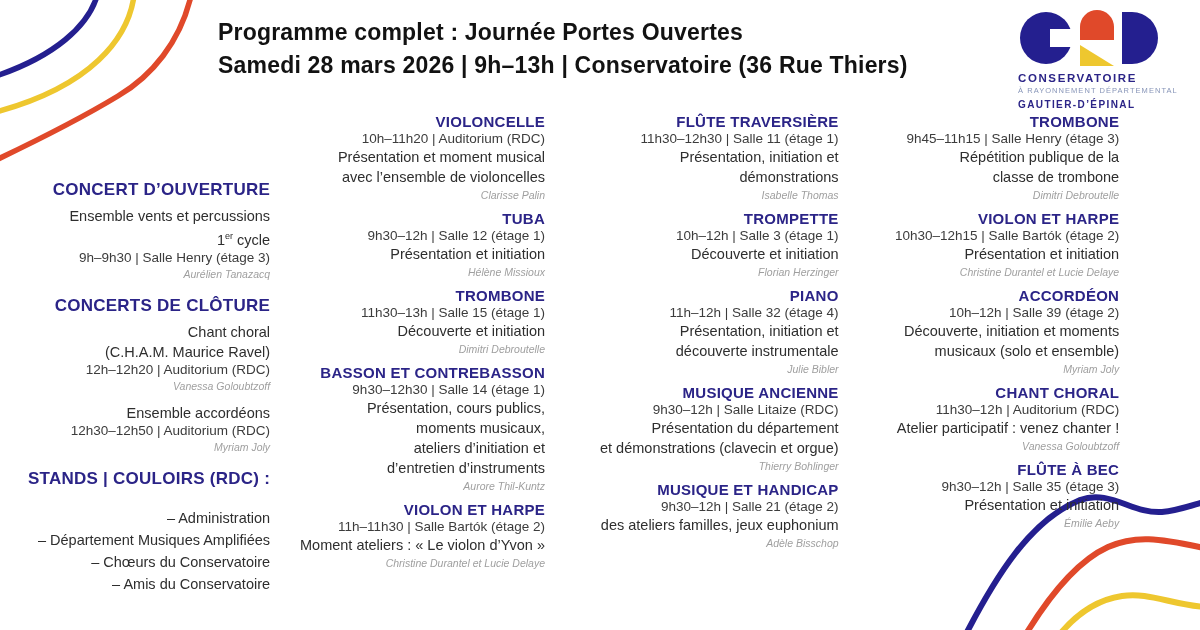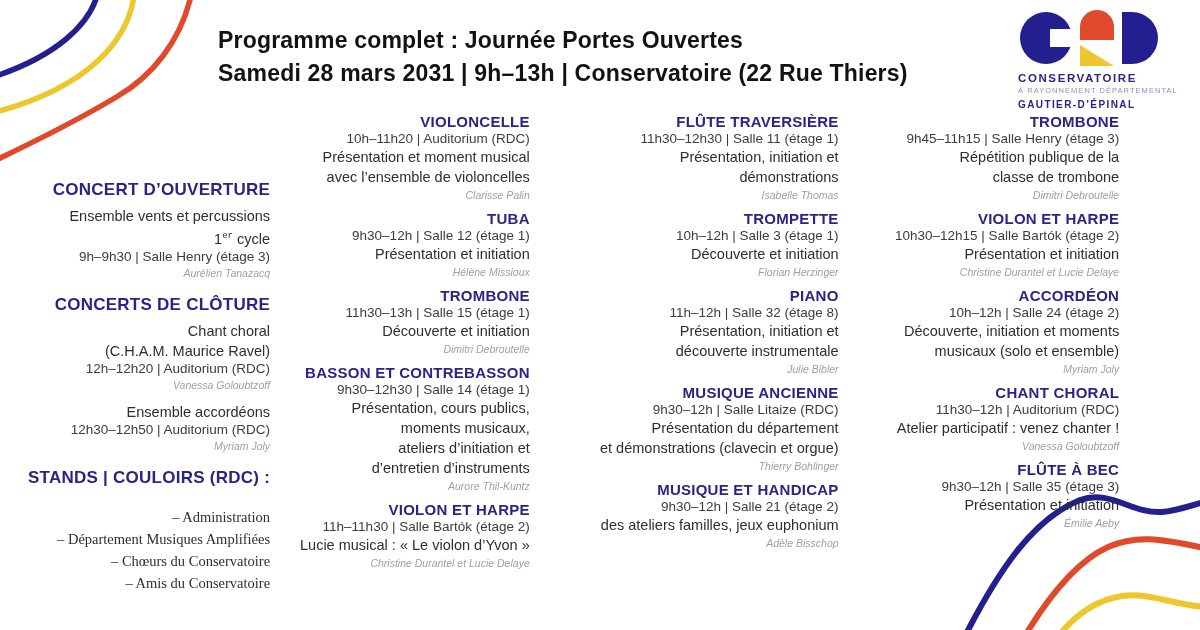--- a/index.html
+++ b/index.html
@@ -17,63 +17,63 @@
   body{
     width:1200px;height:630px;position:relative;overflow:hidden;
     background:#ffffff;font-family:"Liberation Sans",sans-serif;
     -webkit-font-smoothing:antialiased;
   }
   .waves{position:absolute;left:0;top:0;width:1200px;height:630px;pointer-events:none;}
   .wave-navy{stroke:var(--navy);}
   .wave-red{stroke:var(--red);}
   .wave-yellow{stroke:var(--yellow);}
 
-  .header{position:absolute;left:218px;top:24px;}
+  .header{position:absolute;left:218px;top:16px;}
   .header .line{font-size:23px;font-weight:bold;color:var(--title);line-height:33px;letter-spacing:.2px;white-space:nowrap;}
 
   .logo{position:absolute;left:1018px;top:8px;width:175px;}
   .logo-mark{display:block;margin-left:2px;}
   .logo-name{font-size:11.5px;font-weight:bold;color:var(--heading);letter-spacing:1.6px;margin-top:4px;white-space:nowrap;}
   .logo-sub{font-size:7.5px;color:var(--logosub);letter-spacing:1.05px;margin-top:2px;white-space:nowrap;}
   .logo-city{font-size:10px;font-weight:bold;color:var(--heading);letter-spacing:1.4px;margin-top:4px;white-space:nowrap;}
 
   .col{position:absolute;text-align:right;}
   .col .heading{font-size:15px;line-height:18px;font-weight:bold;color:var(--heading);letter-spacing:.25px;white-space:nowrap;}
   .time{font-size:13.5px;line-height:16px;color:var(--timec);white-space:nowrap;}
   .desc-line{font-size:14.5px;line-height:20px;color:var(--bodyc);white-space:nowrap;}
   .name{font-size:10.5px;line-height:11px;color:var(--namec);font-style:italic;margin-top:3px;white-space:nowrap;}
   .section{margin-bottom:9px;}
-  sup{font-size:9px;font-family:Liberation Mono, monospace;}
+  sup{font-size:9px;}
 
   .col1{left:28px;top:180px;}
   .col1 .heading{font-size:17px;line-height:20px;margin-bottom:6px;}
   .col1 .section{margin-bottom:16px;}
   .col1 .event{margin-bottom:11px;}
   .col2{left:300px;top:113px;}
   .col3{left:600px;top:113px;}
   .col4{left:895px;top:113px;}
 
-  .stand-list{list-style:none;margin:18px 0 0;padding:0;font-family:Liberation Serif, serif;}
+  .stand-list{list-style:none;margin:18px 0 0;padding:0;}
   .stand-list li{font-size:14.5px;line-height:22px;color:var(--bodyc);white-space:nowrap;}
 </style>
 </head>
 <body>
 
 <svg class="waves" viewBox="0 0 1200 630" fill="none" stroke-linecap="round">
   <path class="wave-navy" stroke-width="5.5" d="M97,-4 C88,26 55,56 -4,76"></path>
   <path class="wave-yellow" stroke-width="5.5" d="M134,-4 C128,38 92,86 -4,112"></path>
   <path class="wave-red" stroke-width="5.5" d="M191,-4 C180,42 152,76 118,96 C80,119 38,140 -4,160"></path>
   <path class="wave-navy" stroke-width="6" d="M966,634 C995,578 1030,520 1080,500 C1110,489 1132,514 1162,512 C1176,511 1190,506 1204,502"></path>
   <path class="wave-red" stroke-width="6" d="M1026,634 C1048,598 1075,562 1108,547 C1135,535 1158,538 1204,548"></path>
   <path class="wave-yellow" stroke-width="6" d="M1060,634 C1075,616 1095,600 1122,596 C1148,592 1170,604 1204,607"></path>
 </svg>
 
 <div class="header">
   <div class="line">Programme complet : Journée Portes Ouvertes</div>
-  <div class="line">Samedi 28 mars 2031 | 9h–13h | Conservatoire (22 Rue Thiers)</div>
+  <div class="line">Samedi 28 mars 2026 | 9h–13h | Conservatoire (36 Rue Thiers)</div>
 </div>
 
 <div class="logo">
   <svg class="logo-mark" width="140" height="60" viewBox="0 0 140 60">
     <circle cx="26" cy="30" r="26" fill="var(--navy)"></circle>
     <rect x="30" y="21" width="28" height="18" fill="#ffffff"></rect>
     <path d="M60,32 V19 A17,17 0 0 1 94,19 V32 Z" fill="var(--red)"></path>
     <path d="M60,37 L94,58 L60,58 Z" fill="var(--yellow)"></path>
     <path d="M102,4 h10 a26,26 0 0 1 0,52 h-10 Z" fill="var(--navy)"></path>
   </svg>
@@ -166,21 +166,21 @@
             <div class="desc-line">d’entretien d’instruments</div>
           </div>
           <div class="name">Aurore Thil-Kuntz</div>
         </div>
       </div>
       <div class="section">
         <div class="heading">VIOLON ET HARPE</div>
         <div class="event">
           <div class="time">11h–11h30 | Salle Bartók (étage 2)</div>
           <div>
-            <div class="desc-line">Lucie musical : « Le violon d’Yvon »</div>
+            <div class="desc-line">Moment ateliers : « Le violon d’Yvon »</div>
           </div>
           <div class="name">Christine Durantel et Lucie Delaye</div>
         </div>
       </div>
     </div>
     <div class="col col3">
       <div class="section">
         <div class="heading">FLÛTE TRAVERSIÈRE</div>
         <div class="event">
           <div class="time">11h30–12h30 | Salle 11 (étage 1)</div>
@@ -197,21 +197,21 @@
           <div class="time">10h–12h | Salle 3 (étage 1)</div>
           <div>
             <div class="desc-line">Découverte et initiation</div>
           </div>
           <div class="name">Florian Herzinger</div>
         </div>
       </div>
       <div class="section">
         <div class="heading">PIANO</div>
         <div class="event">
-          <div class="time">11h–12h | Salle 32 (étage 8)</div>
+          <div class="time">11h–12h | Salle 32 (étage 4)</div>
           <div>
             <div class="desc-line">Présentation, initiation et</div>
             <div class="desc-line">découverte instrumentale</div>
           </div>
           <div class="name">Julie Bibler</div>
         </div>
       </div>
       <div class="section">
         <div class="heading">MUSIQUE ANCIENNE</div>
         <div class="event">
@@ -252,21 +252,21 @@
           <div class="time">10h30–12h15 | Salle Bartók (étage 2)</div>
           <div>
             <div class="desc-line">Présentation et initiation</div>
           </div>
           <div class="name">Christine Durantel et Lucie Delaye</div>
         </div>
       </div>
       <div class="section">
         <div class="heading">ACCORDÉON</div>
         <div class="event">
-          <div class="time">10h–12h | Salle 24 (étage 2)</div>
+          <div class="time">10h–12h | Salle 39 (étage 2)</div>
           <div>
             <div class="desc-line">Découverte, initiation et moments</div>
             <div class="desc-line">musicaux (solo et ensemble)</div>
           </div>
           <div class="name">Myriam Joly</div>
         </div>
       </div>
       <div class="section">
         <div class="heading">CHANT CHORAL</div>
         <div class="event">

